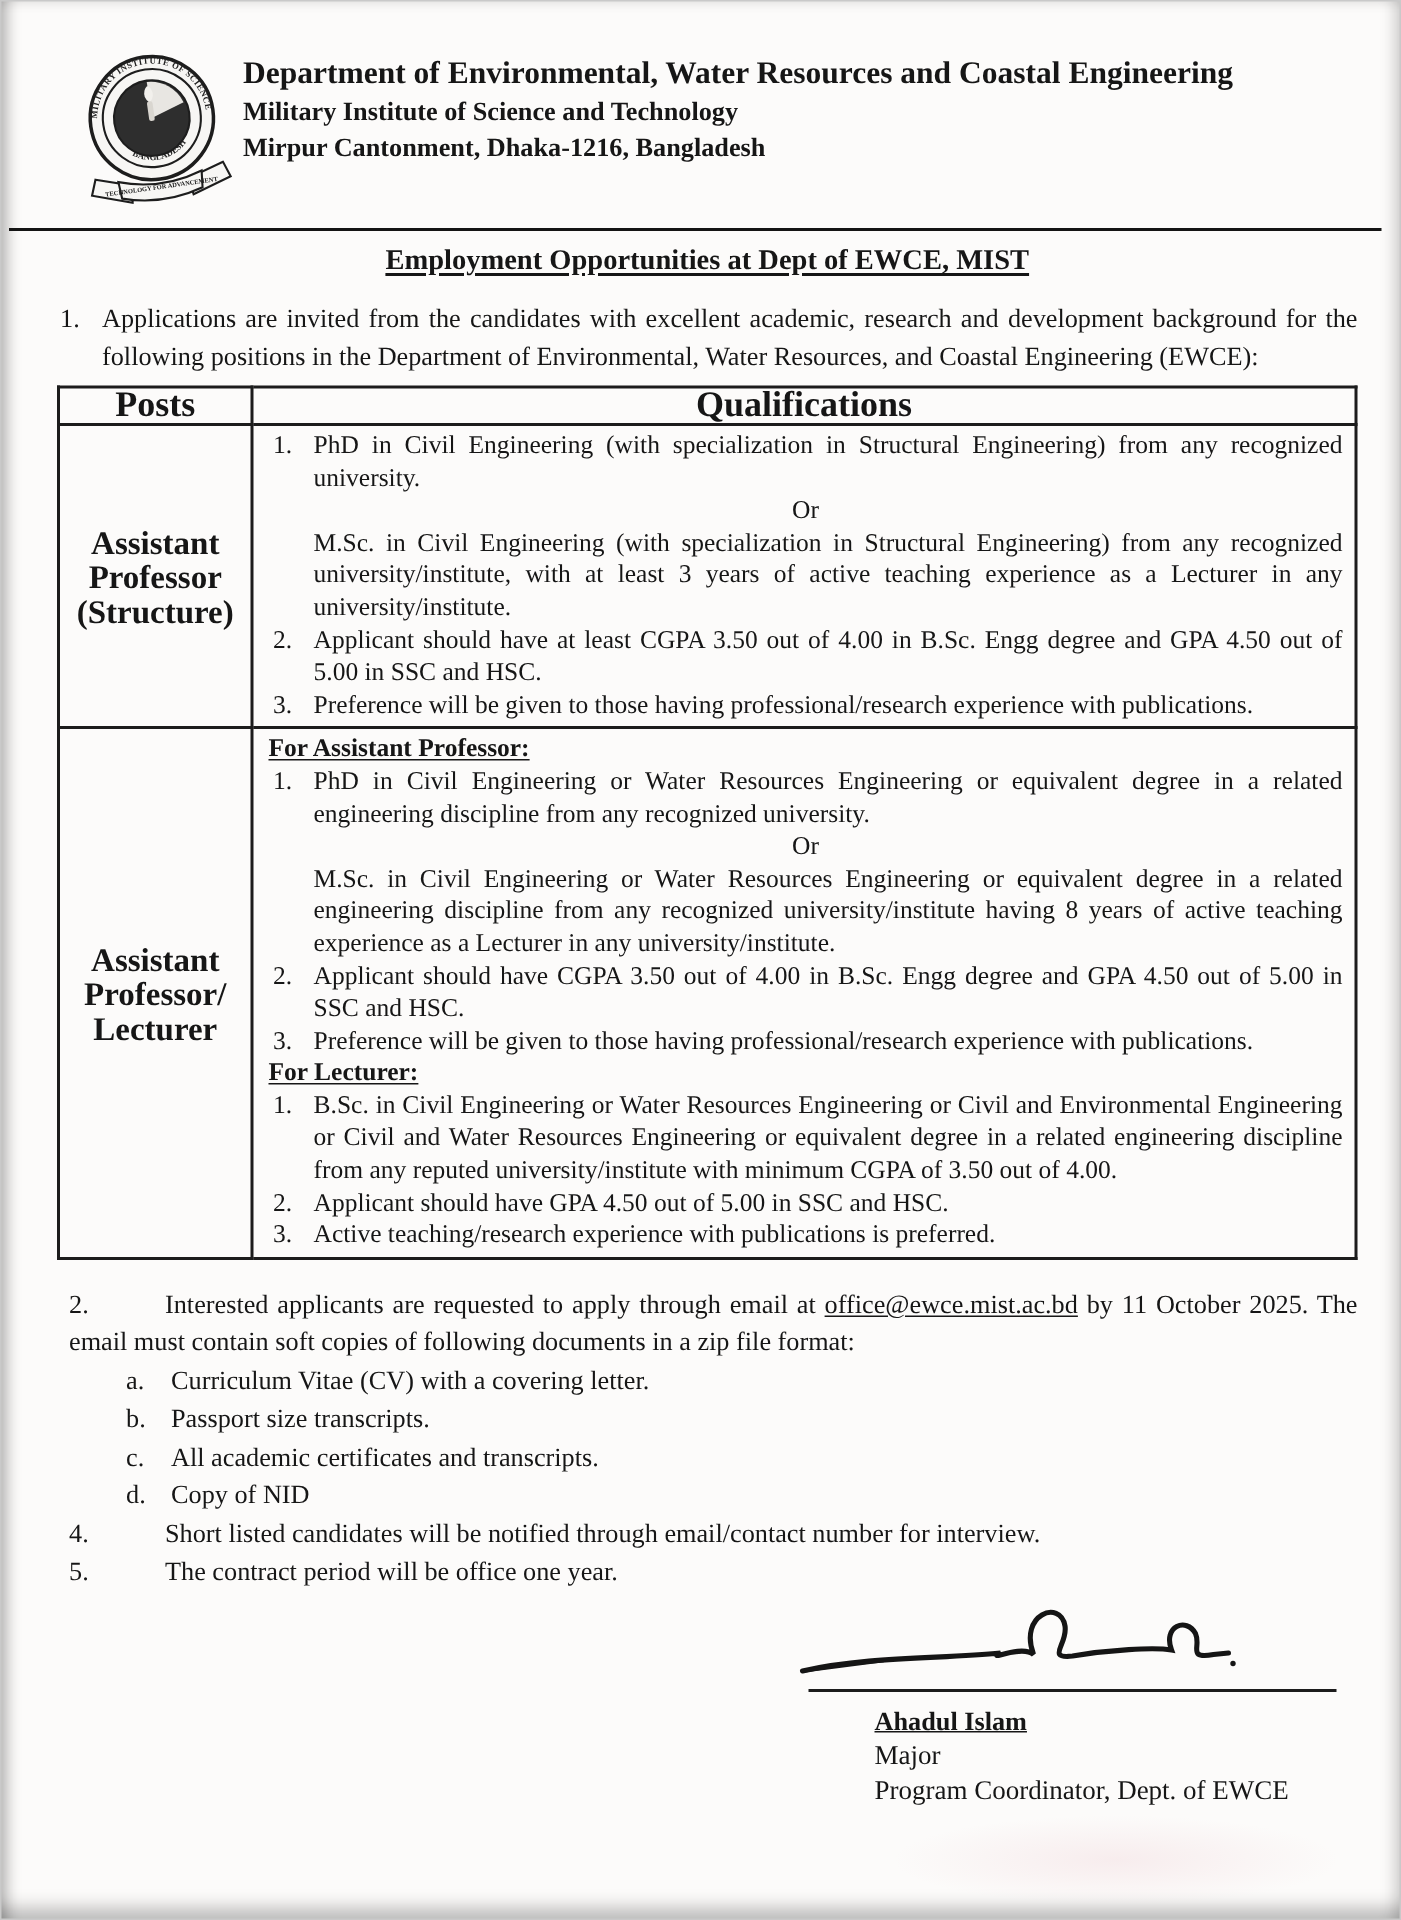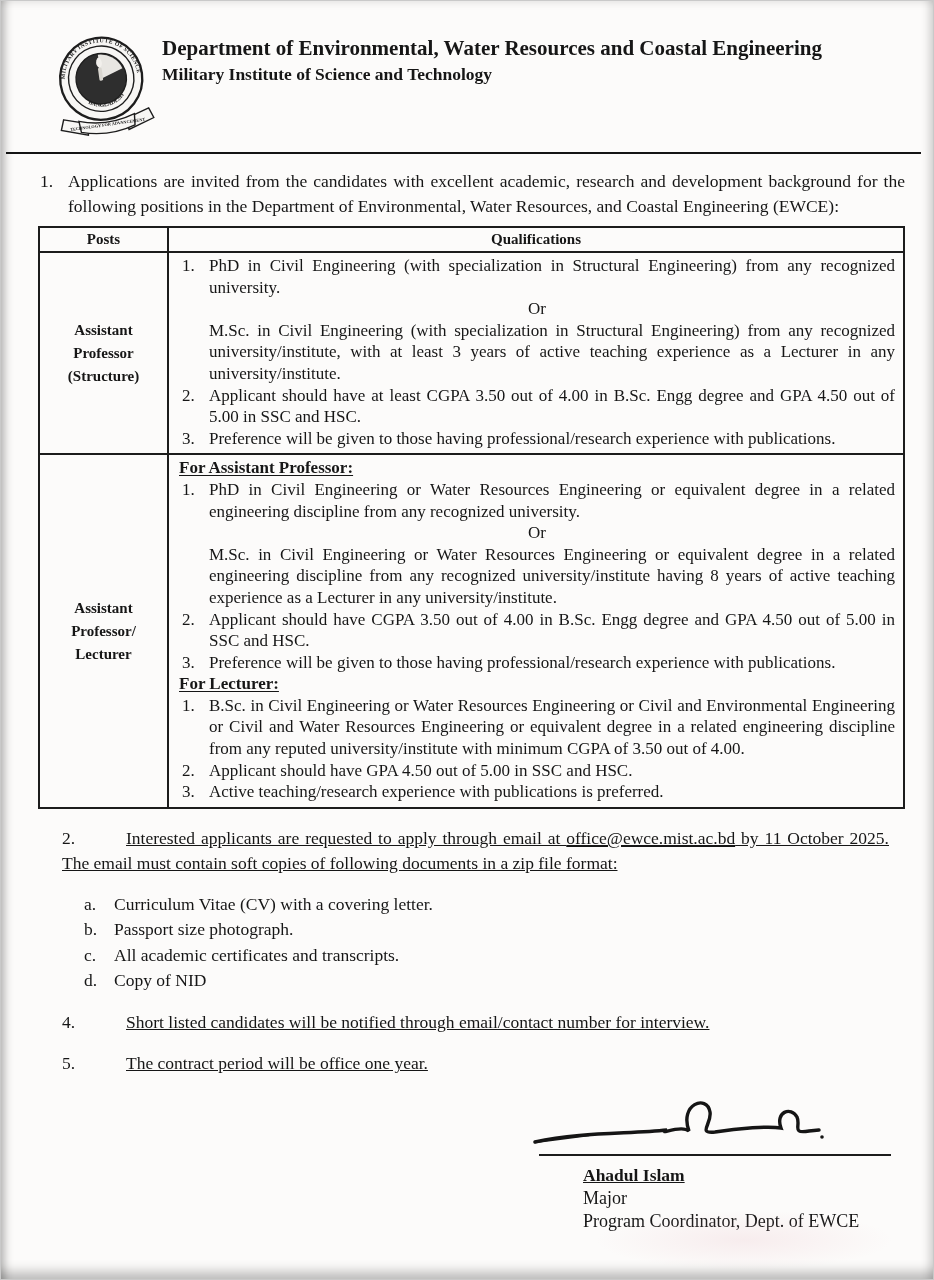--- a/index.html
+++ b/index.html
@@ -44,34 +44,34 @@
   
   .intro {
     margin-top:15px; font-size:17.5px; line-height:25px;
     text-align:justify; position:relative; padding-left:30px;
   }
   .intro .inum { position:absolute; left:2px; }
 
   
   table.qual-table { border-collapse:collapse; width:100%; margin-top:7px; font-size:17px; }
   .qual-table th, .qual-table td { border:2px solid #1c1c1c; }
-  .qual-table th { font-size:15px; padding:0 4px 1px 4px; line-height:22px; }
+  .qual-table th { font-size:24px; padding:0 4px 1px 4px; line-height:22px; }
   td.post-cell {
     width:129px; text-align:center; vertical-align:middle;
-    font-weight:bold; font-size:15px; line-height:23px; padding:2px 6px;
+    font-weight:bold; font-size:22px; line-height:23px; padding:2px 6px;
   }
   td.quals-cell { padding:2px 8px 4px 10px; line-height:21.6px; vertical-align:top; }
   .qi { position:relative; padding-left:30px; text-align:justify; }
   .qi .qn { position:absolute; left:3px; }
   .qor { text-align:center; font-weight:normal; }
   .qp { padding-left:30px; text-align:justify; }
   .qh { font-weight:bold; text-decoration:underline; text-underline-offset:2px; }
 
   
-  .p-num { margin:16px; padding-left:8px; font-size:17.5px; line-height:25px; text-align:justify;text-decoration:underline; }
+  .p-num { margin:0; padding-left:8px; font-size:17.5px; line-height:25px; text-align:justify; }
   .p-apply { margin-top:17px; }
   .p-num .pn { display:inline-block; width:64px; }
   .email-link { color:#161616; text-decoration:underline; text-underline-offset:2px; }
 
   .sub-list { padding-left:46px; font-size:17.5px; line-height:25.5px; margin-top:1px; }
   .sub-item { position:relative; padding-left:30px; }
   .sub-item .sl { position:absolute; left:0; }
 
   
   .sig-block { width:362px; margin:4px 4px 0 auto; }
@@ -110,25 +110,29 @@
           <path d="M14 88 L40 96 L38 108 L10 99 Z" fill="#f7f6f4" stroke="#1d1d1d" stroke-width="1.5"></path>
           <path d="M106 88 L80 96 L82 108 L110 99 Z" fill="#f7f6f4" stroke="#1d1d1d" stroke-width="1.5"></path>
           <path d="M30 92 Q60 102 90 92 L89 104 Q60 113 31 104 Z" fill="#f7f6f4" stroke="#1d1d1d" stroke-width="1.5"></path>
           <text x="60" y="101" text-anchor="middle" font-size="4.6" font-weight="bold" fill="#222" font-family="Liberation Serif, serif">TECHNOLOGY FOR ADVANCEMENT</text>
         </g>
       </svg>
     </div>
     <div class="lh-text">
       <div class="lh-dept">Department of Environmental, Water Resources and Coastal Engineering</div>
       <div class="lh-inst">Military Institute of Science and Technology</div>
+      <div class="lh-addr">Mirpur Cantonment, Dhaka-1216, Bangladesh</div>
     </div>
   </div>
 
   <hr class="rule">
 
+  <div class="title-wrap">
+    <span class="doc-title">Employment Opportunities at Dept of EWCE, MIST</span>
+  </div>
 
   <div class="intro">
     <span class="inum">1.</span>
     <span>Applications are invited from the candidates with excellent academic, research and development background for the following positions in the Department of Environmental, Water Resources, and Coastal Engineering (EWCE):</span>
   </div>
 
   <table class="qual-table">
     <tbody>
         <tr>
       <th style="width:129px;">Posts</th>
@@ -193,21 +197,21 @@
     <span class="pn">2.</span><span>Interested applicants are requested to apply through email at </span><a class="email-link">office@ewce.mist.ac.bd</a><span> by 11 October 2025. The email must contain soft copies of following documents in a zip file format:</span>
   </p>
 
   <div class="sub-list">
     <div class="sub-item">
       <span class="sl">a.</span>
       <span>Curriculum Vitae (CV) with a covering letter.</span>
     </div>
     <div class="sub-item">
       <span class="sl">b.</span>
-      <span>Passport size photograph.</span>
+      <span>Passport size transcripts.</span>
     </div>
     <div class="sub-item">
       <span class="sl">c.</span>
       <span>All academic certificates and transcripts.</span>
     </div>
     <div class="sub-item">
       <span class="sl">d.</span>
       <span>Copy of NID</span>
     </div>
   </div>

